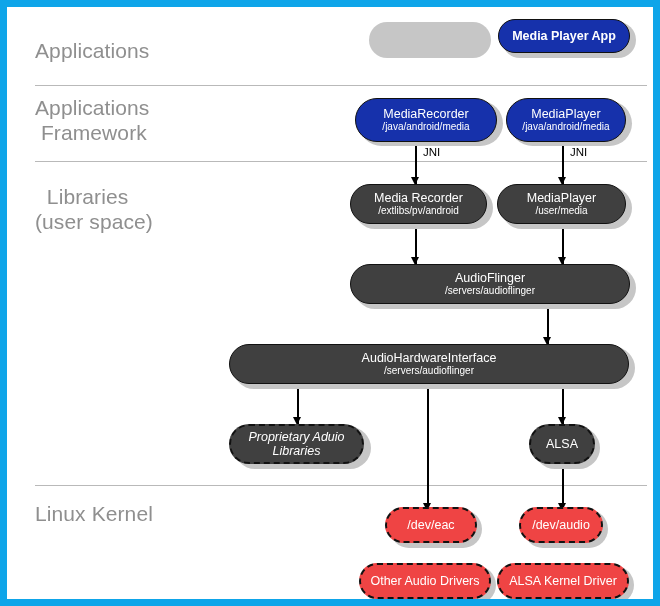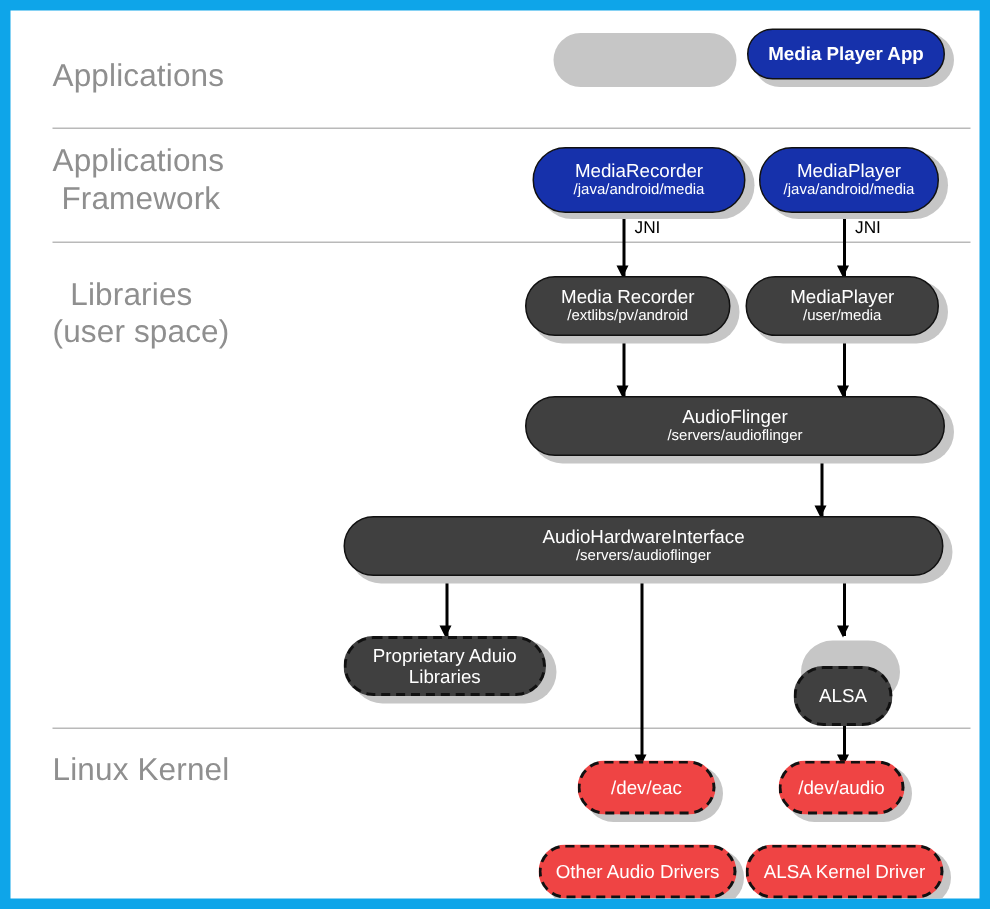--- a/index.html
+++ b/index.html
@@ -158,27 +158,27 @@
     <span class="t2">/servers/audioflinger</span>
   </div>
 
   <div class="shadow" style="left:226px;top:340px;width:402px;height:42px;"></div>
   <div class="node green two" style="left:222px;top:337px;width:400px;height:40px;">
     <span class="t1">AudioHardwareInterface</span>
     <span class="t2">/servers/audioflinger</span>
   </div>
 
   <div class="shadow" style="left:227px;top:420px;width:137px;height:42px;"></div>
-  <div class="node green two dashed" style="left:222px;top:417px;width:135px;height:40px;">
+  <div class="node green two dashed" style="left:222px;top:417px;width:135px;height:40px;font-style:italic;">
     <span class="t1">Proprietary Aduio</span>
     <span class="t1">Libraries</span>
   </div>
 
   <div class="shadow" style="left:527px;top:420px;width:66px;height:42px;"></div>
-  <div class="node green dashed" style="left:522px;top:417px;width:66px;height:40px;margin-top:20px;">
+  <div class="node green dashed" style="left:522px;top:417px;width:66px;height:40px;">
     <span class="t1">ALSA</span>
   </div>
 
   <div class="shadow" style="left:383px;top:503px;width:92px;height:38px;"></div>
   <div class="node red dashed" style="left:378px;top:500px;width:92px;height:36px;">
     <span class="t1">/dev/eac</span>
   </div>
 
   <div class="shadow" style="left:517px;top:503px;width:84px;height:38px;"></div>
   <div class="node red dashed" style="left:512px;top:500px;width:84px;height:36px;">

